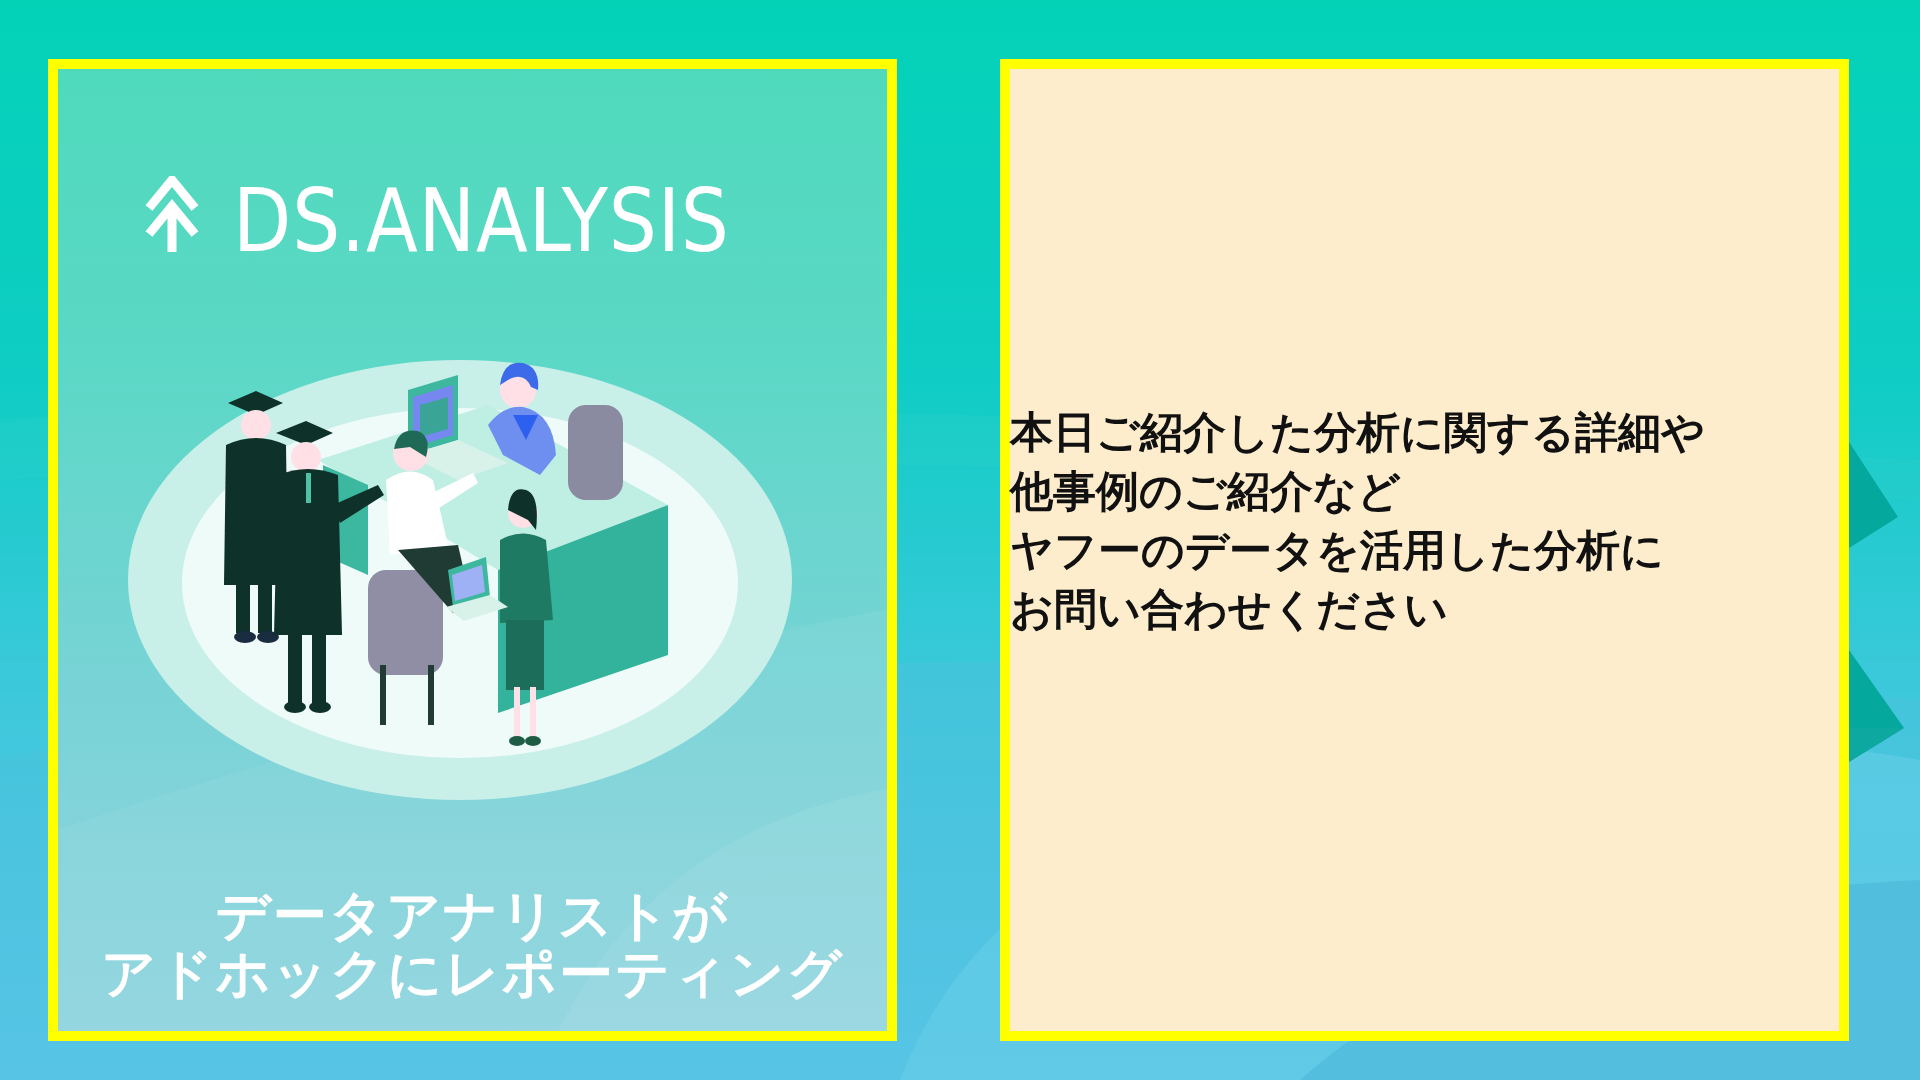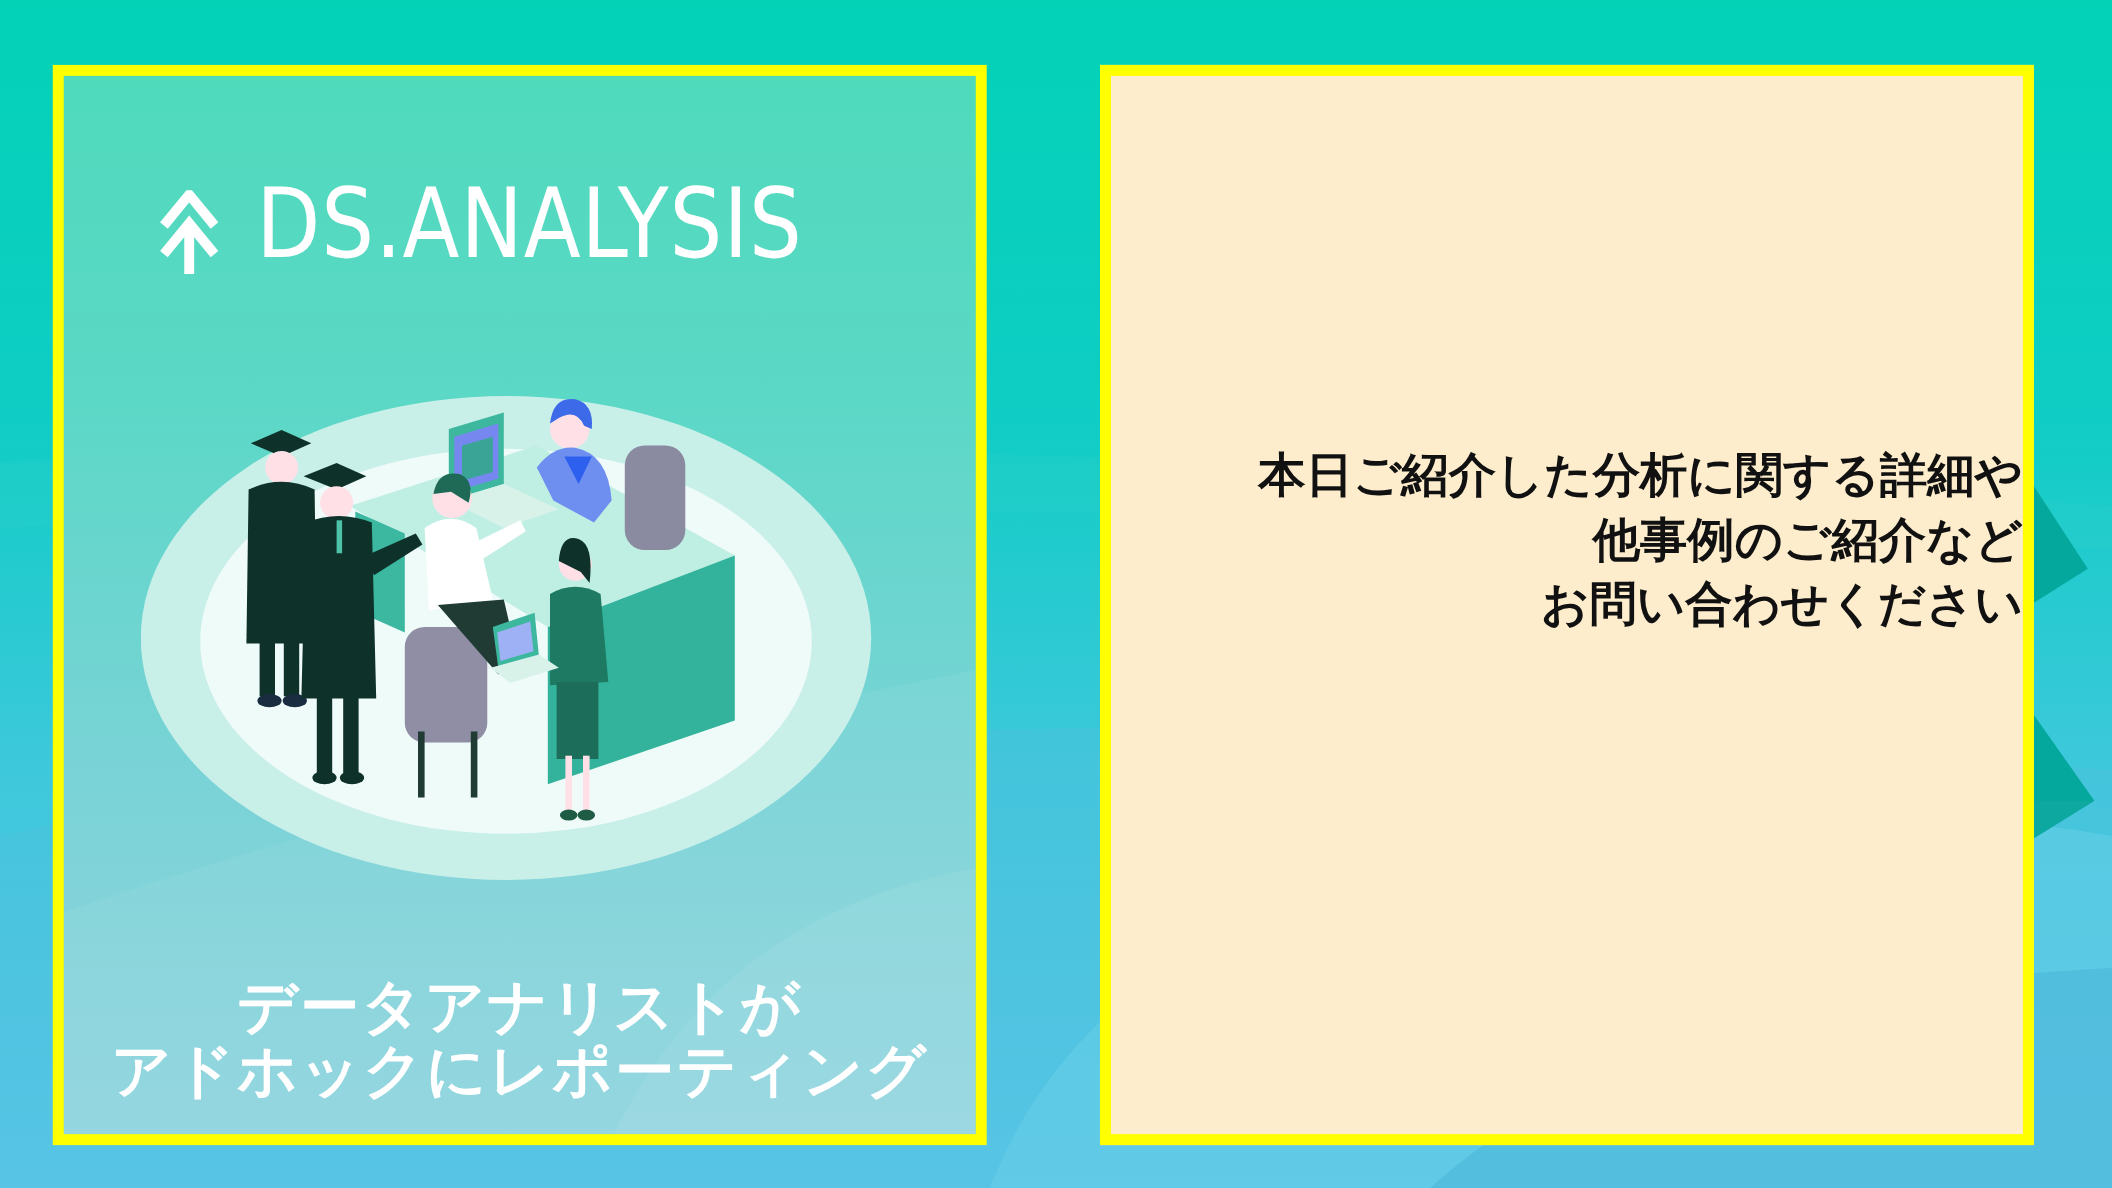--- a/index.html
+++ b/index.html
@@ -16,40 +16,40 @@
   .panel-left {
     left:48px; top:59px; width:849px; height:982px;
     background: linear-gradient(180deg, #4fdabc 0%, #5bd8c6 30%, #79d3d6 65%, #90d4df 100%);
     overflow:hidden;
   }
   .panel-right {
     left:1000px; top:59px; width:849px; height:982px;
     background:#fdedcd;
   }
   .logo {
-    position:absolute; left:85px; top:90px; height:90px;
-    display:flex; align-items:flex-end;
+    position:absolute; left:85px; top:107px; height:90px;
+    display:flex; align-items:flex-start;
   }
   .logo-icon { width:58px; height:76px; margin-right:32px; }
   .logo-text {
     color:#ffffff; font-family:"DejaVu Sans", sans-serif;
     font-size:88px; letter-spacing:1px; line-height:90px;
     transform:scaleX(0.86); transform-origin:left center;
     white-space:nowrap;
   }
   .illust { position:absolute; left:70px; top:276px; width:680px; height:470px; }
   .caption {
     position:absolute; left:0; right:0; top:818px;
     text-align:center; color:#ffffff; font-weight:bold;
     font-size:54px; line-height:58px; letter-spacing:2px;
   }
   .caption div { white-space:nowrap; }
   .message {
-    position:absolute; left:16px; right:0; top:334px;
-    text-align:right; color:#111111; font-weight:bold;
+    position:absolute; left:0; right:0; top:334px;
+    text-align:left; color:#111111; font-weight:bold;
     font-size:43px; line-height:59px;
   }
   .message div { white-space:nowrap; }
 </style>
 </head>
 <body>
 
 <svg class="bg-svg" viewBox="0 0 1920 1080">
   <path d="M0 760 Q 700 600 1920 700 L1920 1080 L0 1080 Z" fill="#4fc0dc" opacity="0.35"></path>
   <path d="M900 1080 Q 1000 820 1400 760 Q 1700 720 1920 760 L1920 1080 Z" fill="#6dd3e8" opacity="0.45"></path>
@@ -138,15 +138,16 @@
   <div class="caption">
     <div>データアナリストが</div>
     <div>アドホックにレポーティング</div>
   </div>
 </div>
 
 <div class="panel panel-right">
   <div class="message">
     <div>本日ご紹介した分析に関する詳細や</div>
     <div>他事例のご紹介など</div>
+    <div>ヤフーのデータを活用した分析に</div>
     <div>お問い合わせください</div>
   </div>
 </div>
 
 </body></html>

